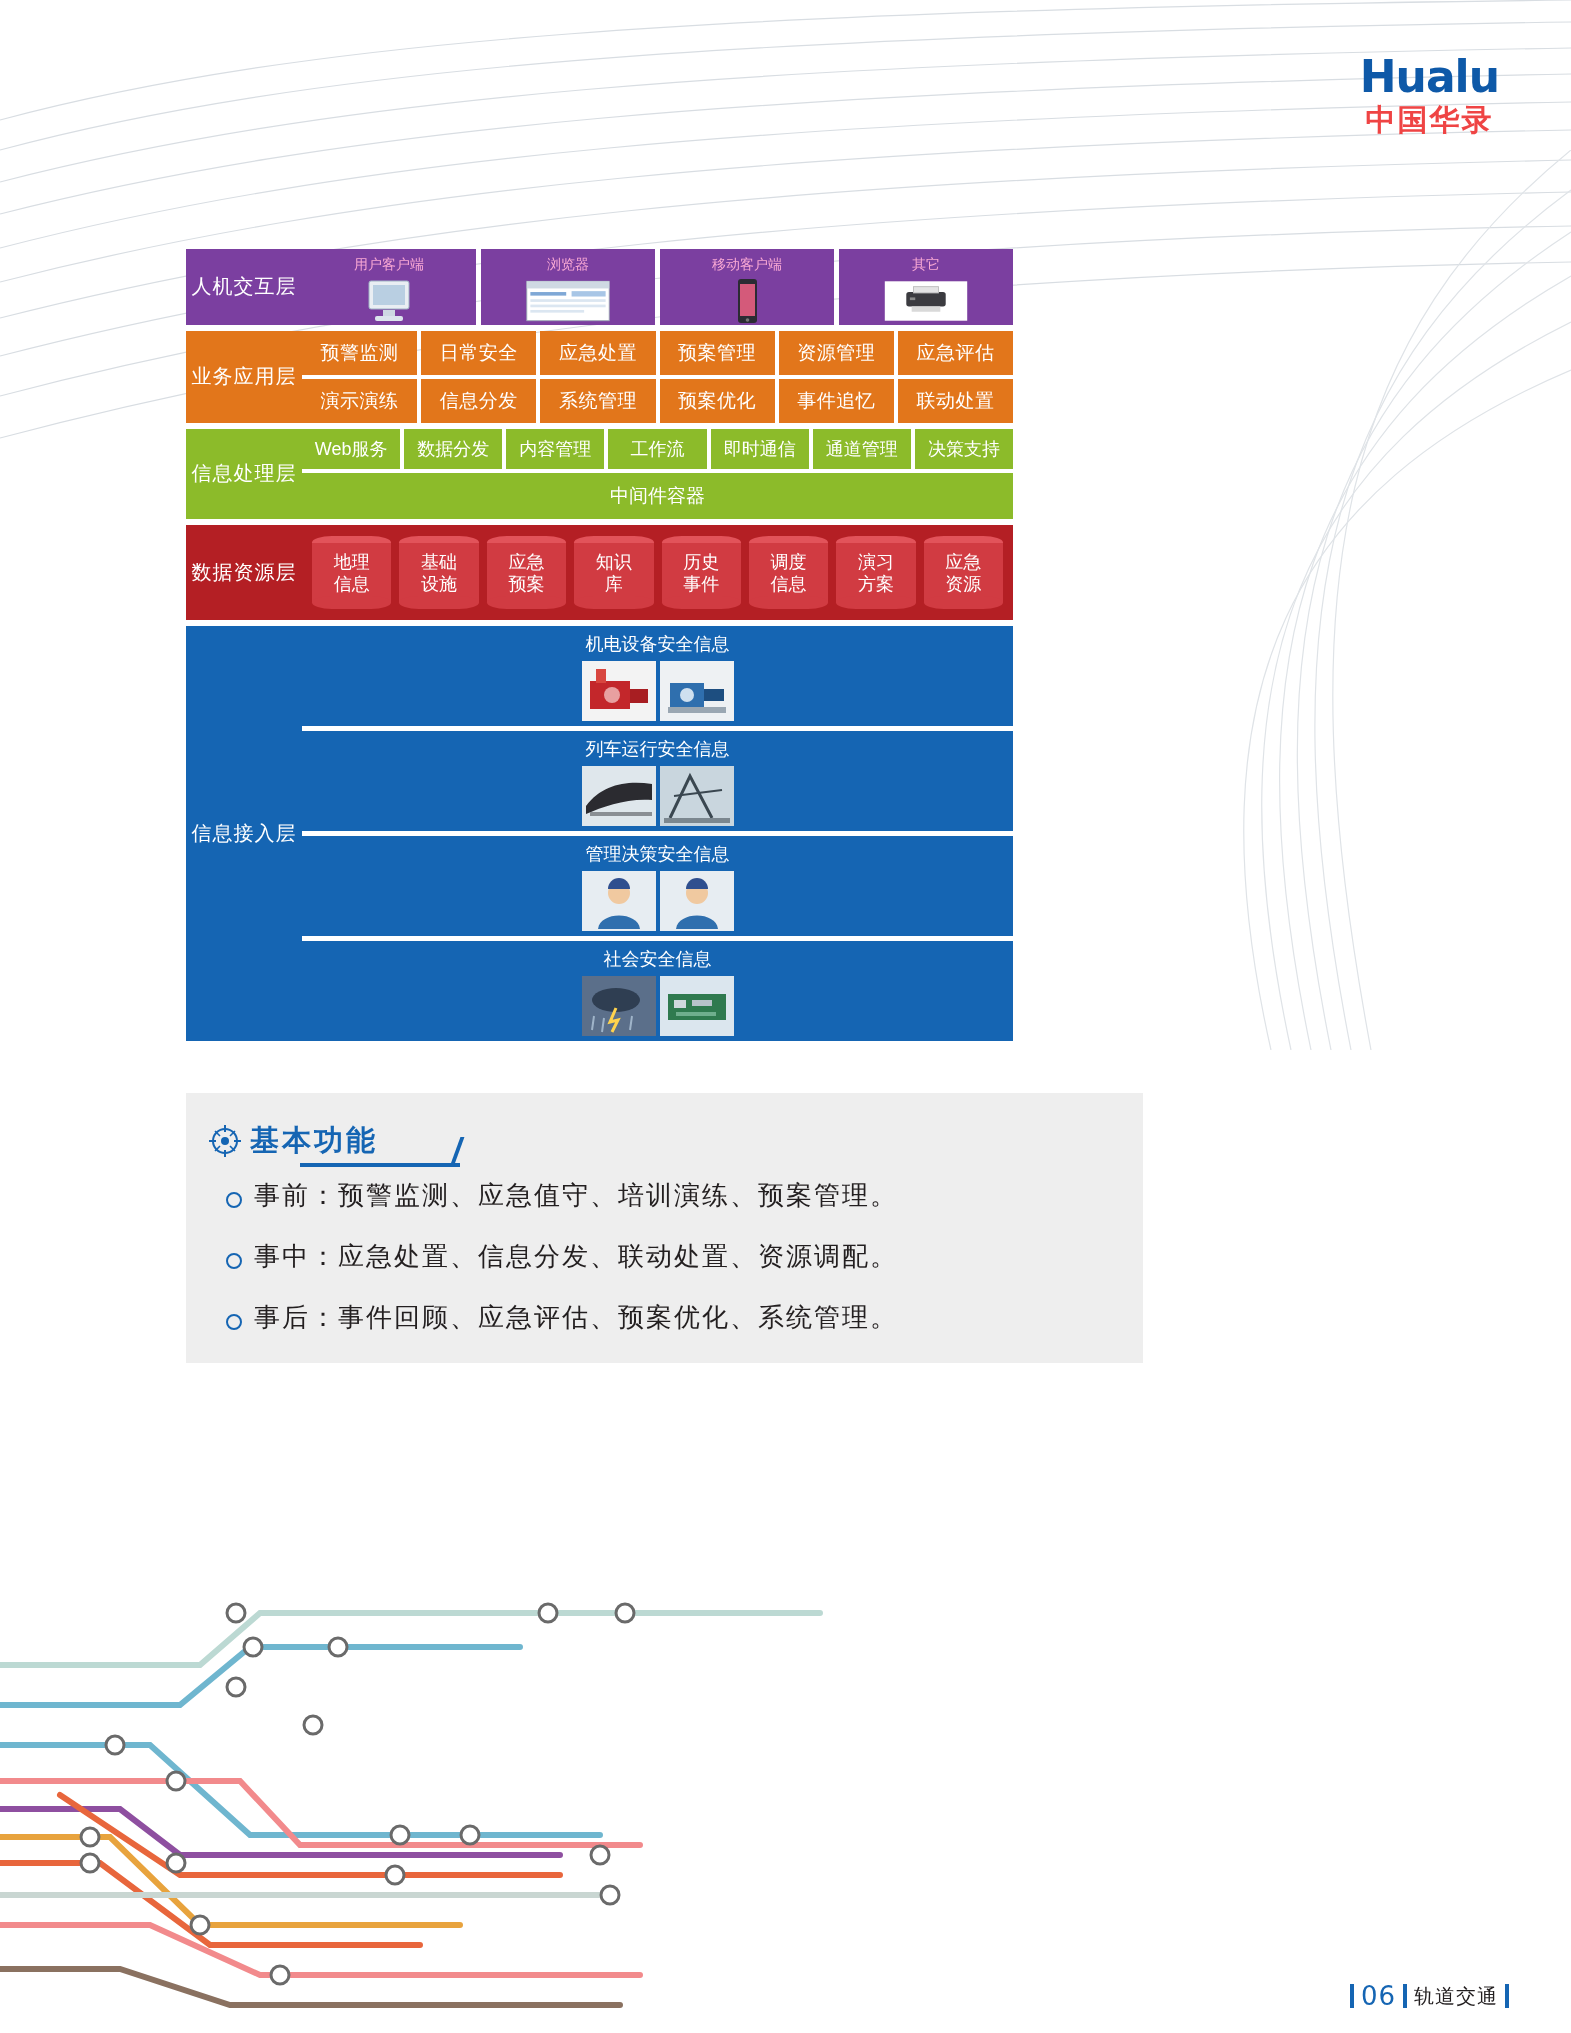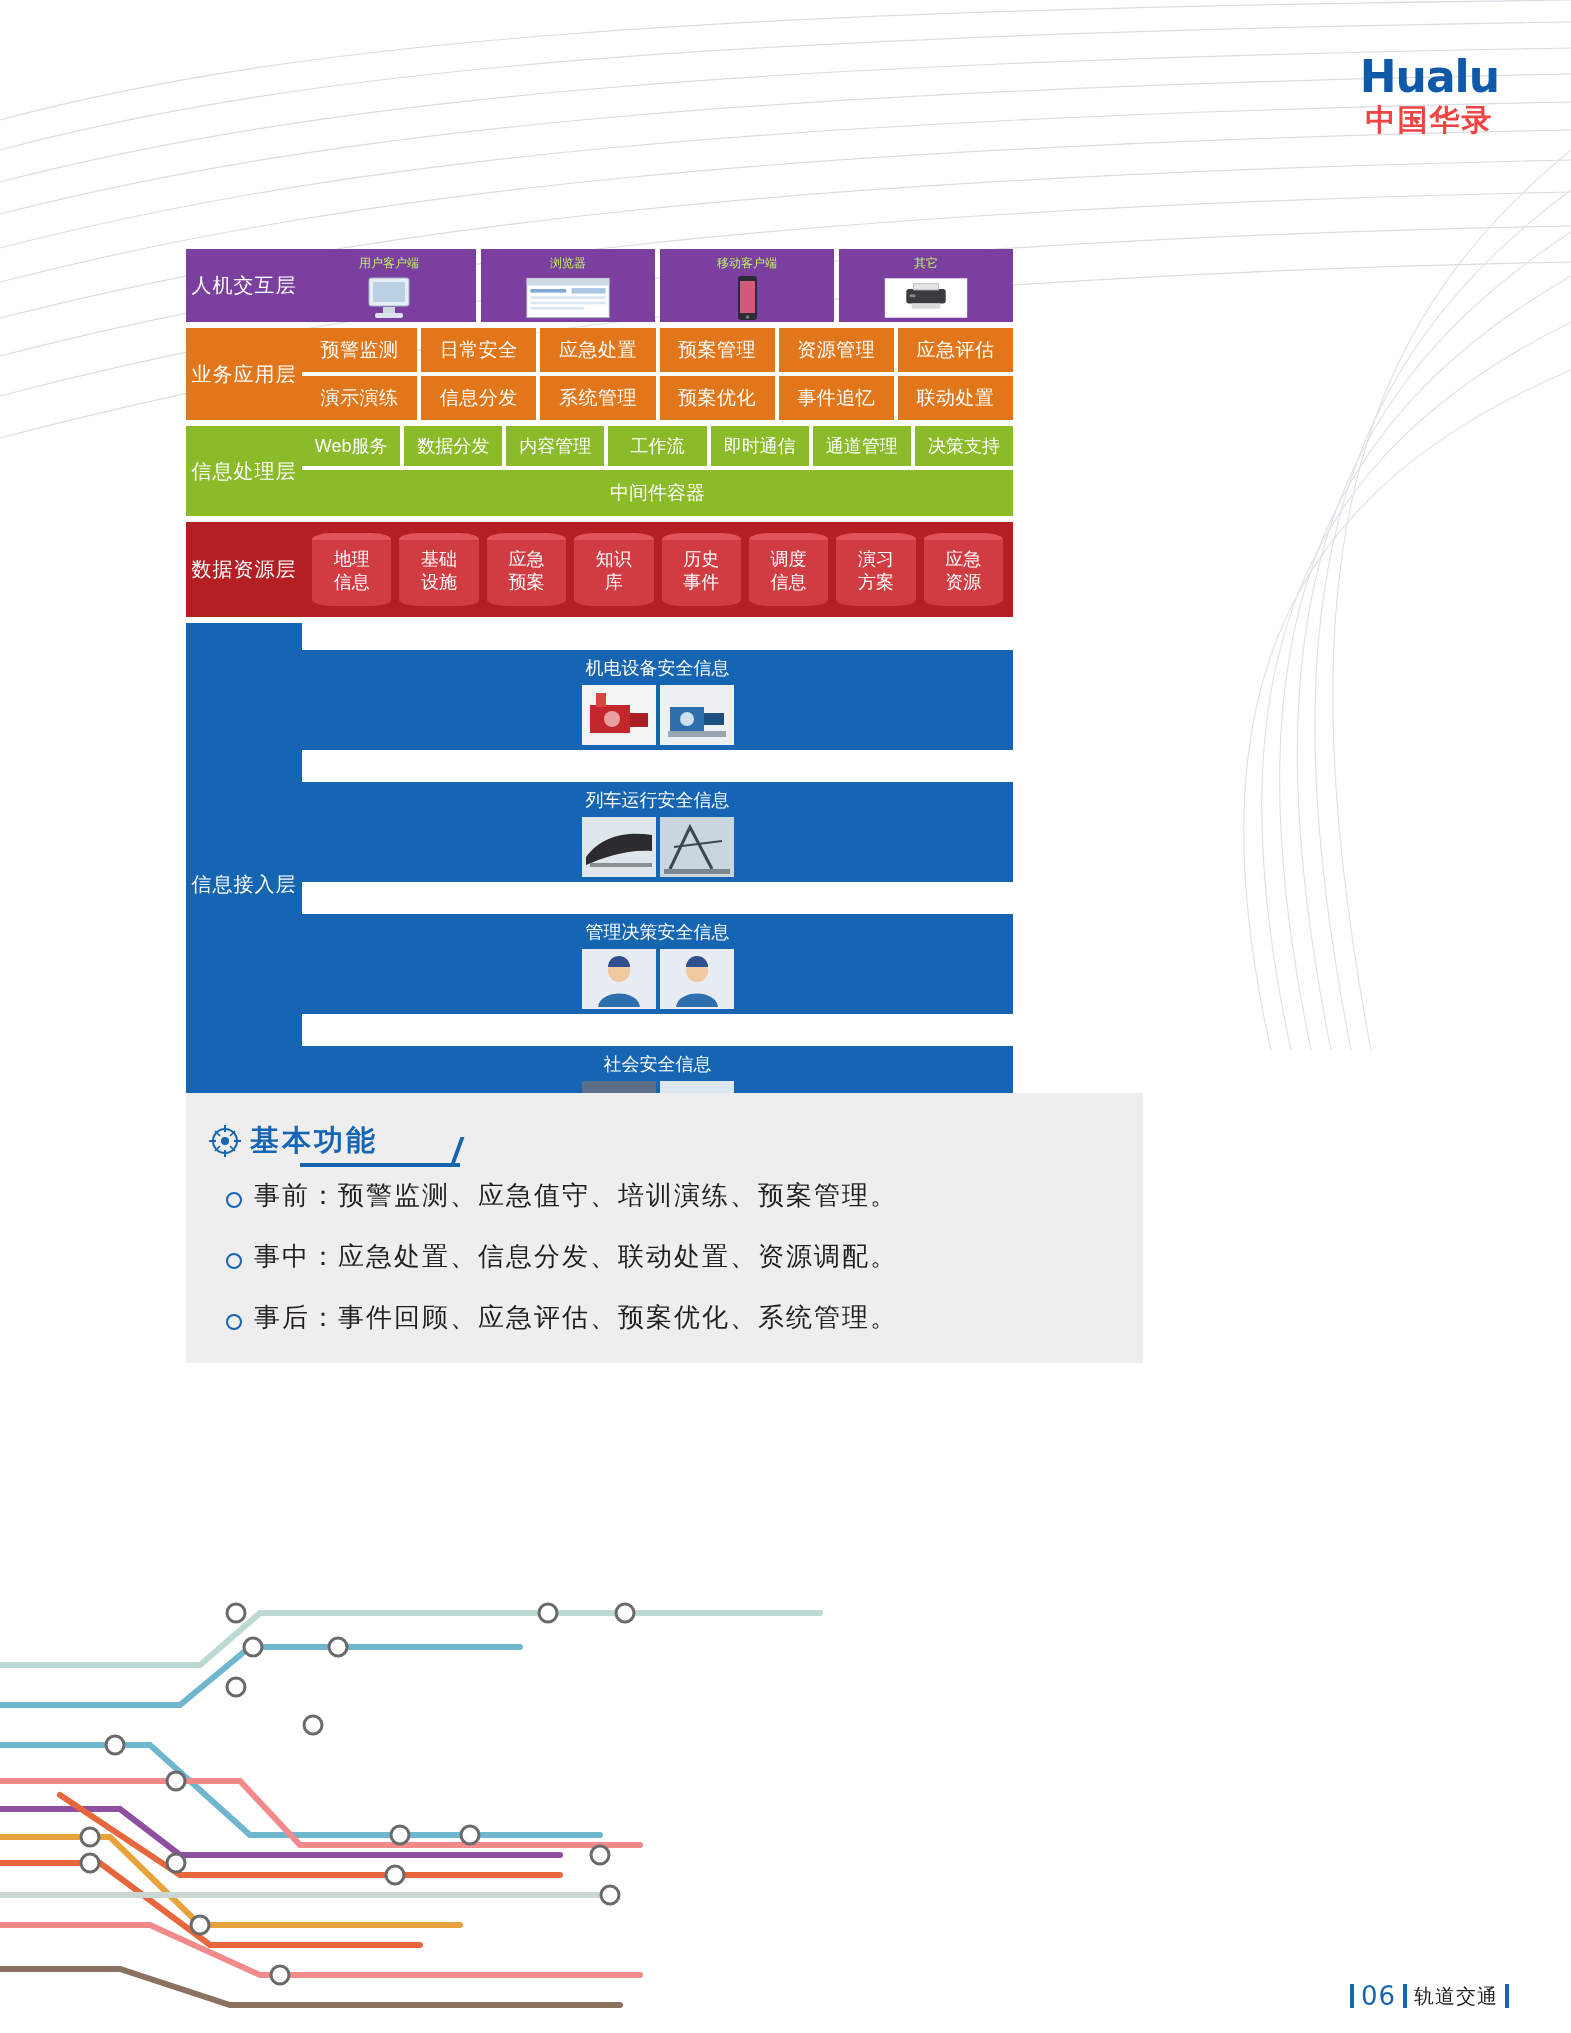--- a/index.html
+++ b/index.html
@@ -25,21 +25,21 @@
     width:116px;flex:0 0 116px;
     display:flex;flex-direction:row;align-items:center;justify-content:center;
     color:#fff;font-size:20px;line-height:1.35;text-align:center;letter-spacing:1px;
   }
   .arch-body{flex:1;display:flex;flex-direction:column;}
 
   
   .r1 .arch-label{background:#7b3fa0;}
   .r1 .arch-body{flex-direction:row;gap:5px;}
   .r1-cell{flex:1;background:#7b3fa0;display:flex;flex-direction:column;align-items:center;padding-top:7px;}
-  .r1-cell .cap{color:#bef264;font-size:12px;line-height:1.2;}
+  .r1-cell .cap{color:#f9a8d4;font-size:14px;line-height:1.2;}
   .r1-thumb{margin-top:4px;height:48px;width:86px;display:flex;align-items:center;justify-content:center;}
 
   
   .r2 .arch-label{background:#e2761b;}
   .r2-grid{display:flex;flex-direction:column;gap:4px;}
   .r2-line{display:flex;gap:4px;}
   .r2-cell{flex:1;background:#e2761b;color:#fff;font-size:19px;text-align:center;padding:9px 0;letter-spacing:.5px;}
 
   
   .r3 .arch-label{background:#8cbb2a;}
@@ -51,21 +51,21 @@
   .r4 .arch-label{background:#b41f24;}
   .r4-body{background:#b41f24;display:flex;gap:8px;padding:11px 10px;}
   .cyl{flex:1;position:relative;}
   .cyl-top{height:13px;background:#e2535a;border-radius:50%/100%;}
   .cyl-mid{background:#d13b42;margin-top:-6px;padding:8px 0 6px;text-align:center;color:#fff;font-size:18px;line-height:1.25;}
   .cyl-bot{height:13px;background:#d13b42;border-radius:50%/100%;margin-top:-6px;}
 
   
   .r5 .arch-label{background:#1565b3;}
   .r5-body{display:flex;gap:5px;}
-  .r5-cell{flex:1;background:#1565b3;display:flex;flex-direction:column;align-items:center;padding-top:6px;margin-top:27px;}
+  .r5-cell{flex:1;background:#1565b3;display:flex;flex-direction:column;align-items:center;padding-top:6px;}
   .r5-cell .cap{color:#fff;font-size:18px;}
   .r5-thumbs{display:flex;gap:4px;margin-top:5px;padding-bottom:5px;}
   .r5-thumb{width:74px;height:60px;}
 
   
   .panel{position:absolute;left:186px;top:1093px;width:957px;height:270px;background:#eeeeee;}
   .panel-head{display:flex;align-items:center;padding:28px 0 0 22px;}
   .panel-title{font-size:29px;color:#1565b3;letter-spacing:3px;font-weight:bold;}
   .title-underline{position:absolute;left:300px;top:1163px;width:160px;height:4px;background:#1565b3;}
   .title-tick{position:absolute;left:455px;top:1137px;width:4px;height:30px;background:#1565b3;transform:skewX(-20deg);}

